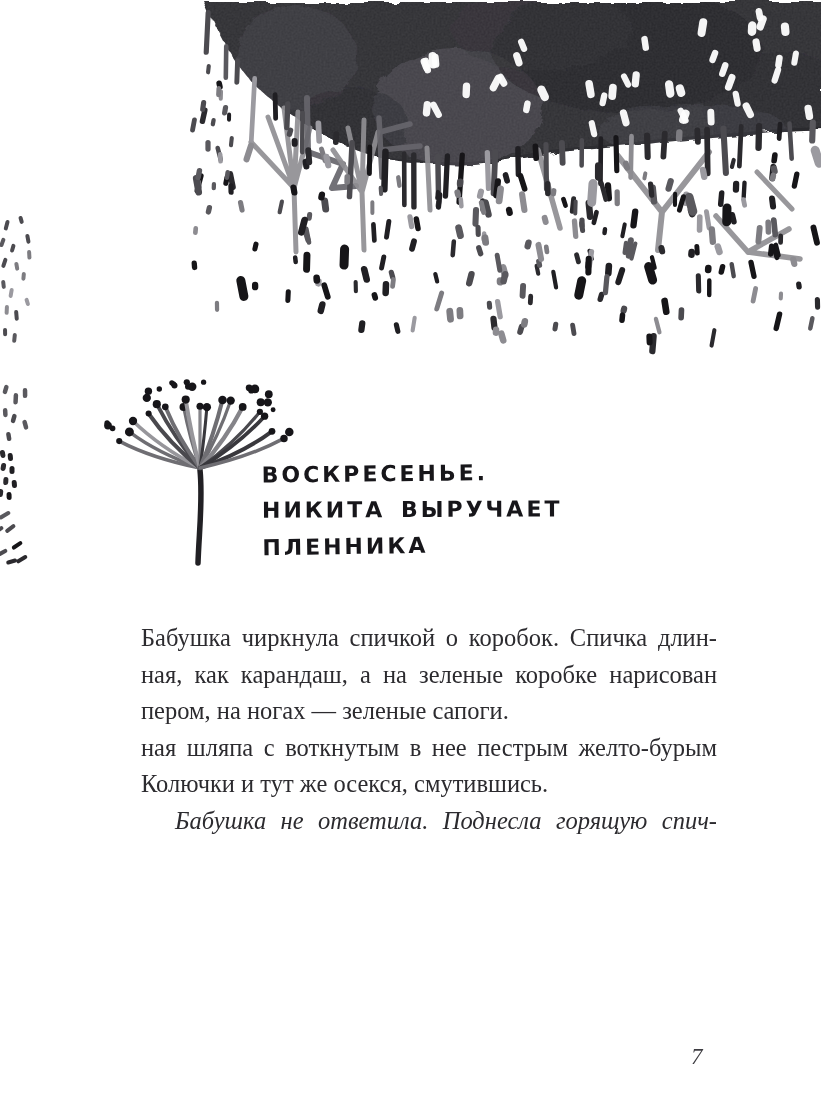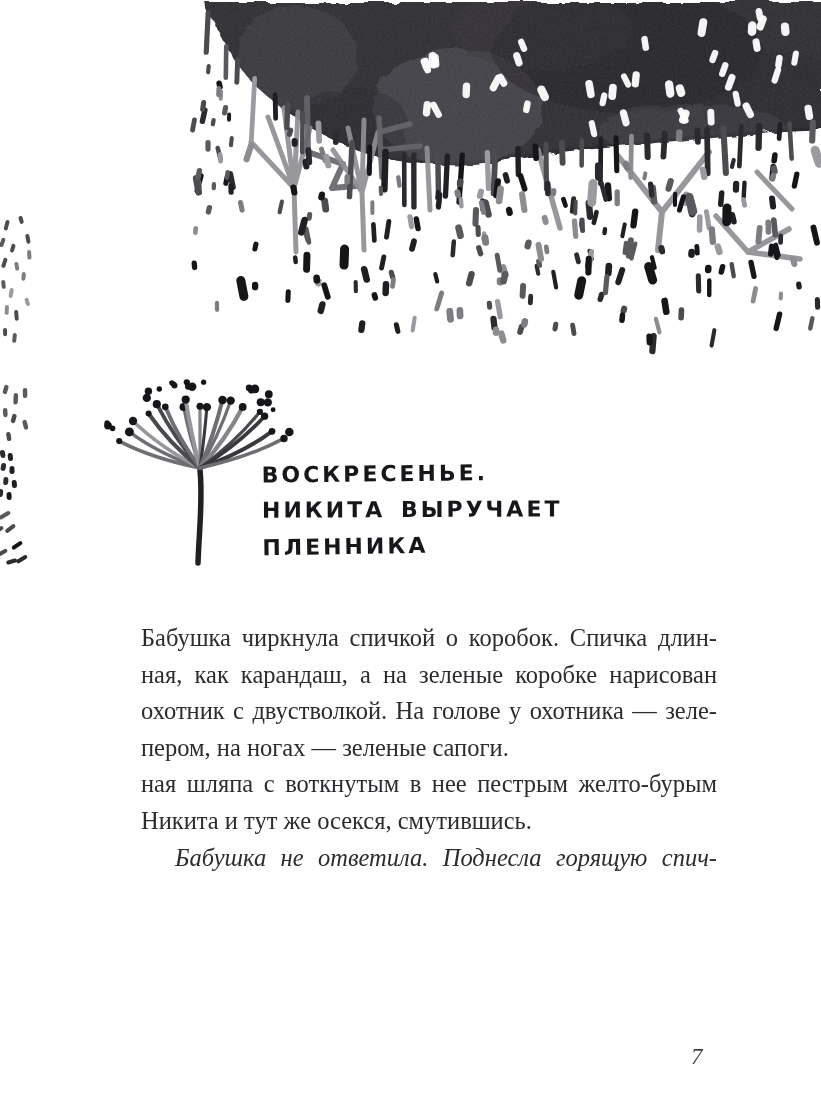--- a/index.html
+++ b/index.html
@@ -484,21 +484,20 @@
 
   <div class="chapter-title">
     <div class="t1">ВОСКРЕСЕНЬЕ.</div>
     <div class="t2">НИКИТА ВЫРУЧАЕТ</div>
     <div class="t3">ПЛЕННИКА</div>
   </div>
 
   <div class="body-text">
     <div class="bl j">Бабушка чиркнула спичкой о коробок. Спичка длин-</div>
     <div class="bl j">ная, как карандаш, а на зеленые коробке нарисован</div>
-    <div class="bl j">охотник с двустволкой. На голове у охотника — зеле-</div>
     <div class="bl">пером, на ногах — зеленые сапоги.</div>
     <div class="bl j">ная шляпа с воткнутым в нее пестрым желто-бурым</div>
-    <div class="bl">Никита и тут же осекся, смутившись.</div>
+    <div class="bl">Колючки и тут же осекся, смутившись.</div>
     <div class="bl j ind">Бабушка не ответила. Поднесла горящую спич-</div>
   </div>
 
   <div class="page-number">7</div>
 </div>
 
 </body></html>

